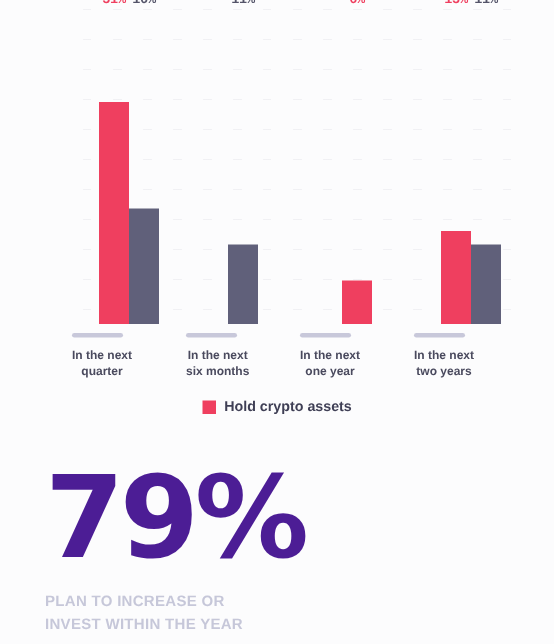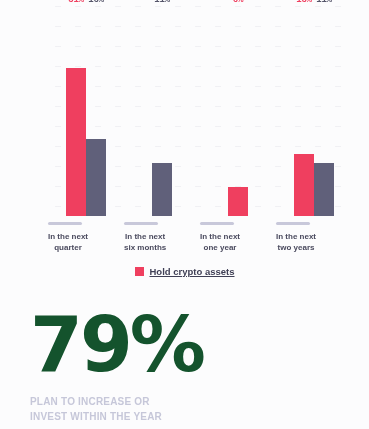--- a/index.html
+++ b/index.html
@@ -153,36 +153,35 @@
     height: 9px;
     display: block;
   }
   .swatch.red  { background: #ef3f5f; }
   .swatch.gray { background: #60607a; }
   .legend-text {
     font-size: 9.5px;
     font-weight: bold;
     color: #3f3f55;
     white-space: nowrap;
-    text-decoration: underline;
   }
 
   
   .stat-block {
     position: absolute;
     left: 30px;
     top: 312px;
     width: 320px;
   }
   .stat-number {
     font-family: "DejaVu Sans", sans-serif;
     font-size: 76px;
     font-weight: bold;
     line-height: 66px;
-    color: #14532d;
+    color: #4c1d95;
     letter-spacing: -3px;
     margin: 0;
   }
   .stat-caption {
     margin-top: 16px;
     font-size: 10px;
     font-weight: bold;
     color: #c6c7d9;
     line-height: 15px;
     letter-spacing: 0.2px;

